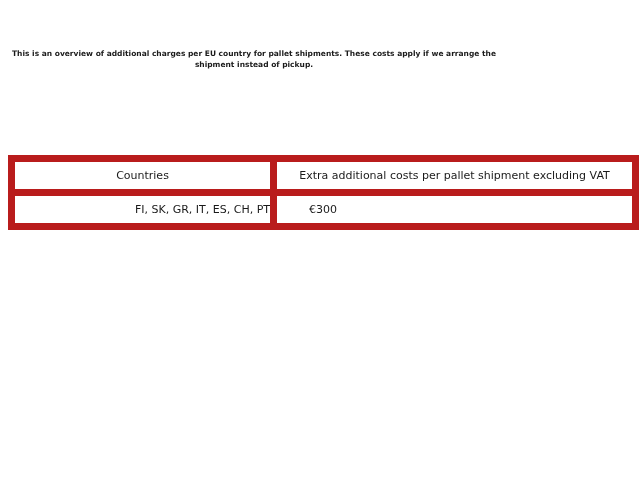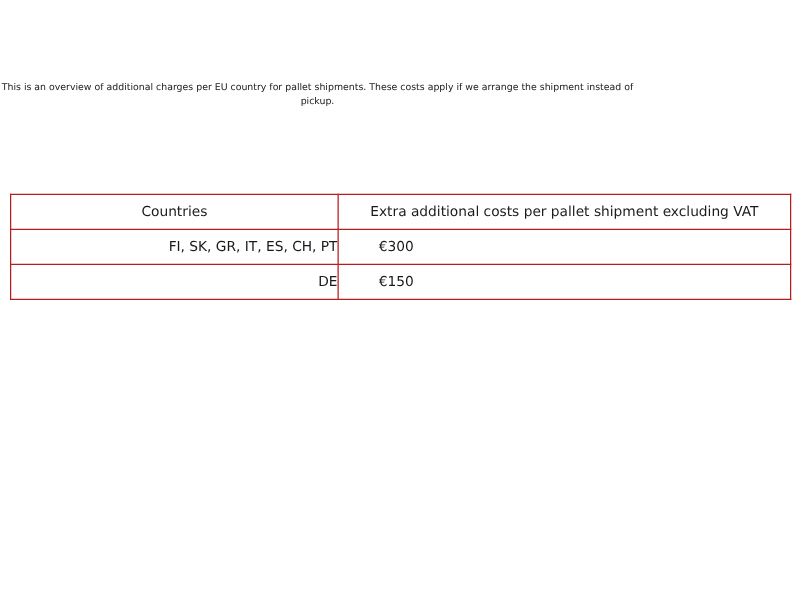--- a/index.html
+++ b/index.html
@@ -10,42 +10,42 @@
   .canvas {
     position: relative;
     width: 640px;
     height: 480px;
     background: #ffffff;
     font-family: "DejaVu Sans", "Liberation Sans", sans-serif;
     overflow: hidden;
   }
   .intro {
     position: absolute;
-    top: 64px;
+    top: 48px;
     left: 0;
     width: 508px;
     text-align: center;
     font-size: 7.5px;
-    font-weight: normal;
+    font-weight: bold;
     line-height: 11px;
     color: #1a1a1a;
   }
   table.charges-table {
     position: absolute;
     left: 8px;
     top: 155px;
     width: 624px;
     border-collapse: collapse;
     table-layout: fixed;
   }
   .charges-table col.col-countries { width: 262px; }
   .charges-table col.col-costs { width: 362px; }
   .charges-table th,
   .charges-table td {
-    border: 1px solid #b91c1c;
+    border: 7px solid #b91c1c;
     height: 27px;
     padding: 0;
     font-size: 11px;
     font-weight: normal;
     color: #1a1a1a;
     vertical-align: middle;
     white-space: nowrap;
     overflow: hidden;
     background: #ffffff;
   }
@@ -78,20 +78,16 @@
       <tr>
         <th>Countries</th>
         <th>Extra additional costs per pallet shipment excluding VAT</th>
       </tr>
     </thead>
     <tbody>
       <tr>
         <td class="cell-countries">FI, SK, GR, IT, ES, CH, PT</td>
         <td class="cell-cost">€300</td>
       </tr>
-      <tr>
-        <td class="cell-countries">DE</td>
-        <td class="cell-cost">€150</td>
-      </tr>
     </tbody>
   </table>
 
 </div>
 
 </body></html>

